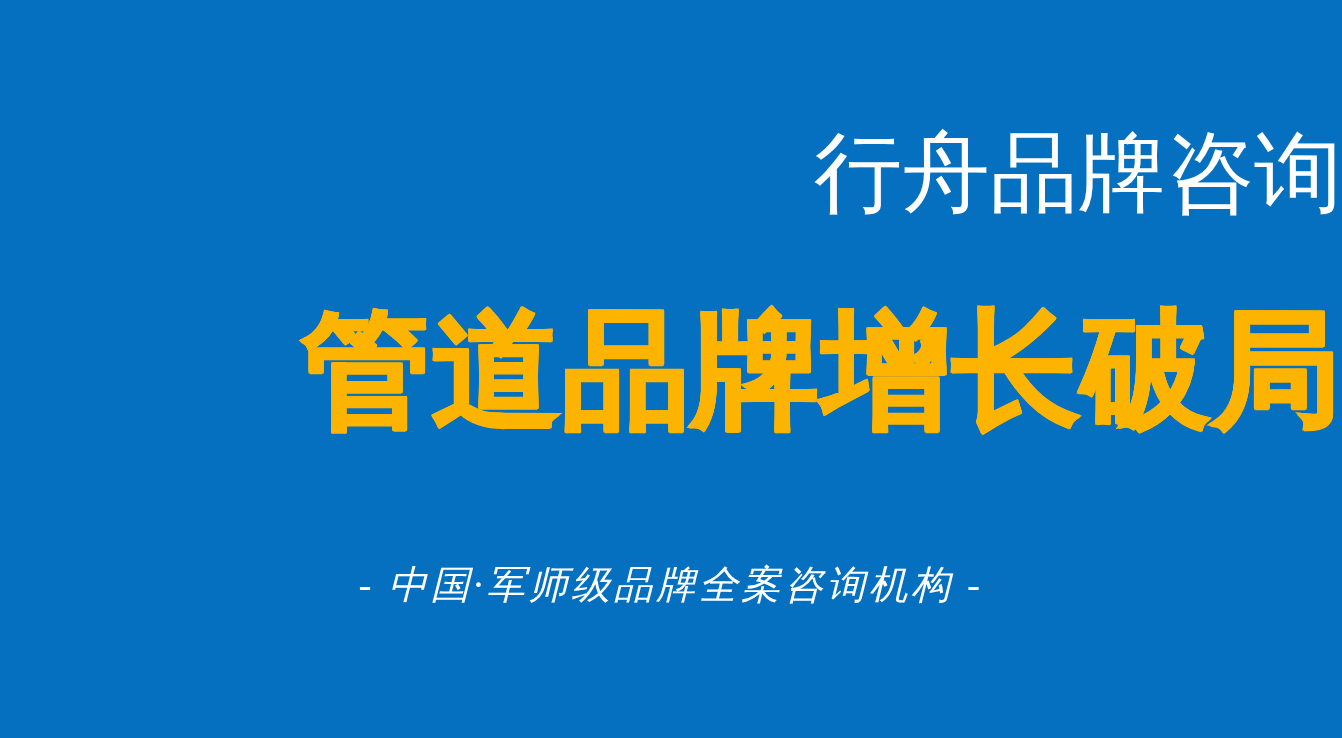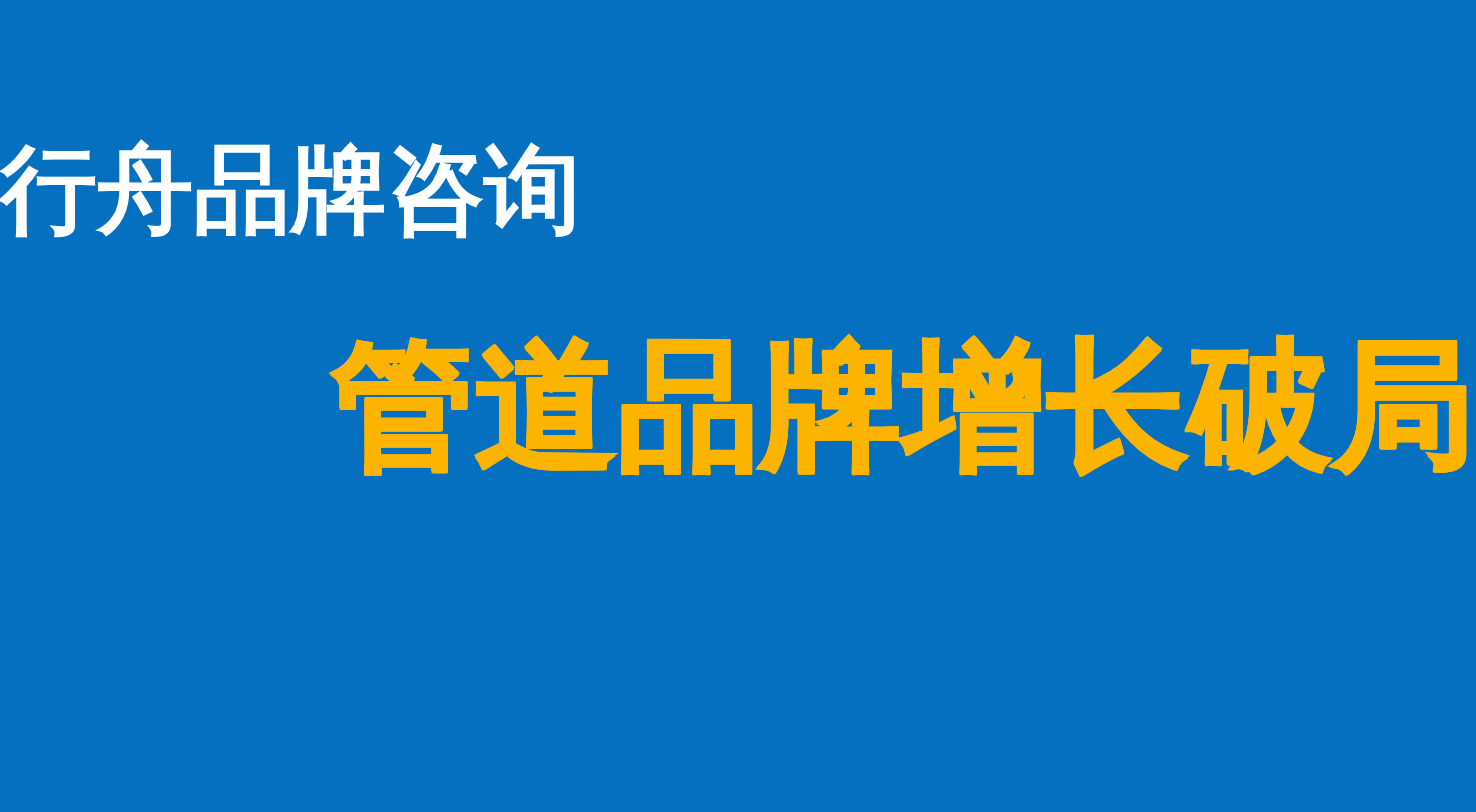--- a/index.html
+++ b/index.html
@@ -25,25 +25,25 @@
     box-sizing: border-box;
     user-select: none;
   }
 
   
   .brand-line {
     position: absolute;
     top: 124px;
     left: 0;
     right: 0;
-    text-align: left;
+    text-align: right;
     color: #ffffff;
     font-family: "Liberation Sans", "DejaVu Sans", sans-serif;
     font-size: 88px;
-    font-weight: 700;
+    font-weight: 400;
     line-height: 1.12;
     letter-spacing: 0px;
     white-space: nowrap;
   }
 
   
   .headline {
     position: absolute;
     top: 296px;
     left: 0;
@@ -83,14 +83,15 @@
 </style>
 </head>
 <body>
 
 <div id="slide">
 
   <div class="brand-line">行舟品牌咨询</div>
 
   <div class="headline">管道品牌增长破局</div>
 
+  <div class="tagline">- 中国·军师级品牌全案咨询机构 -</div>
 
 </div>
 
 </body></html>

